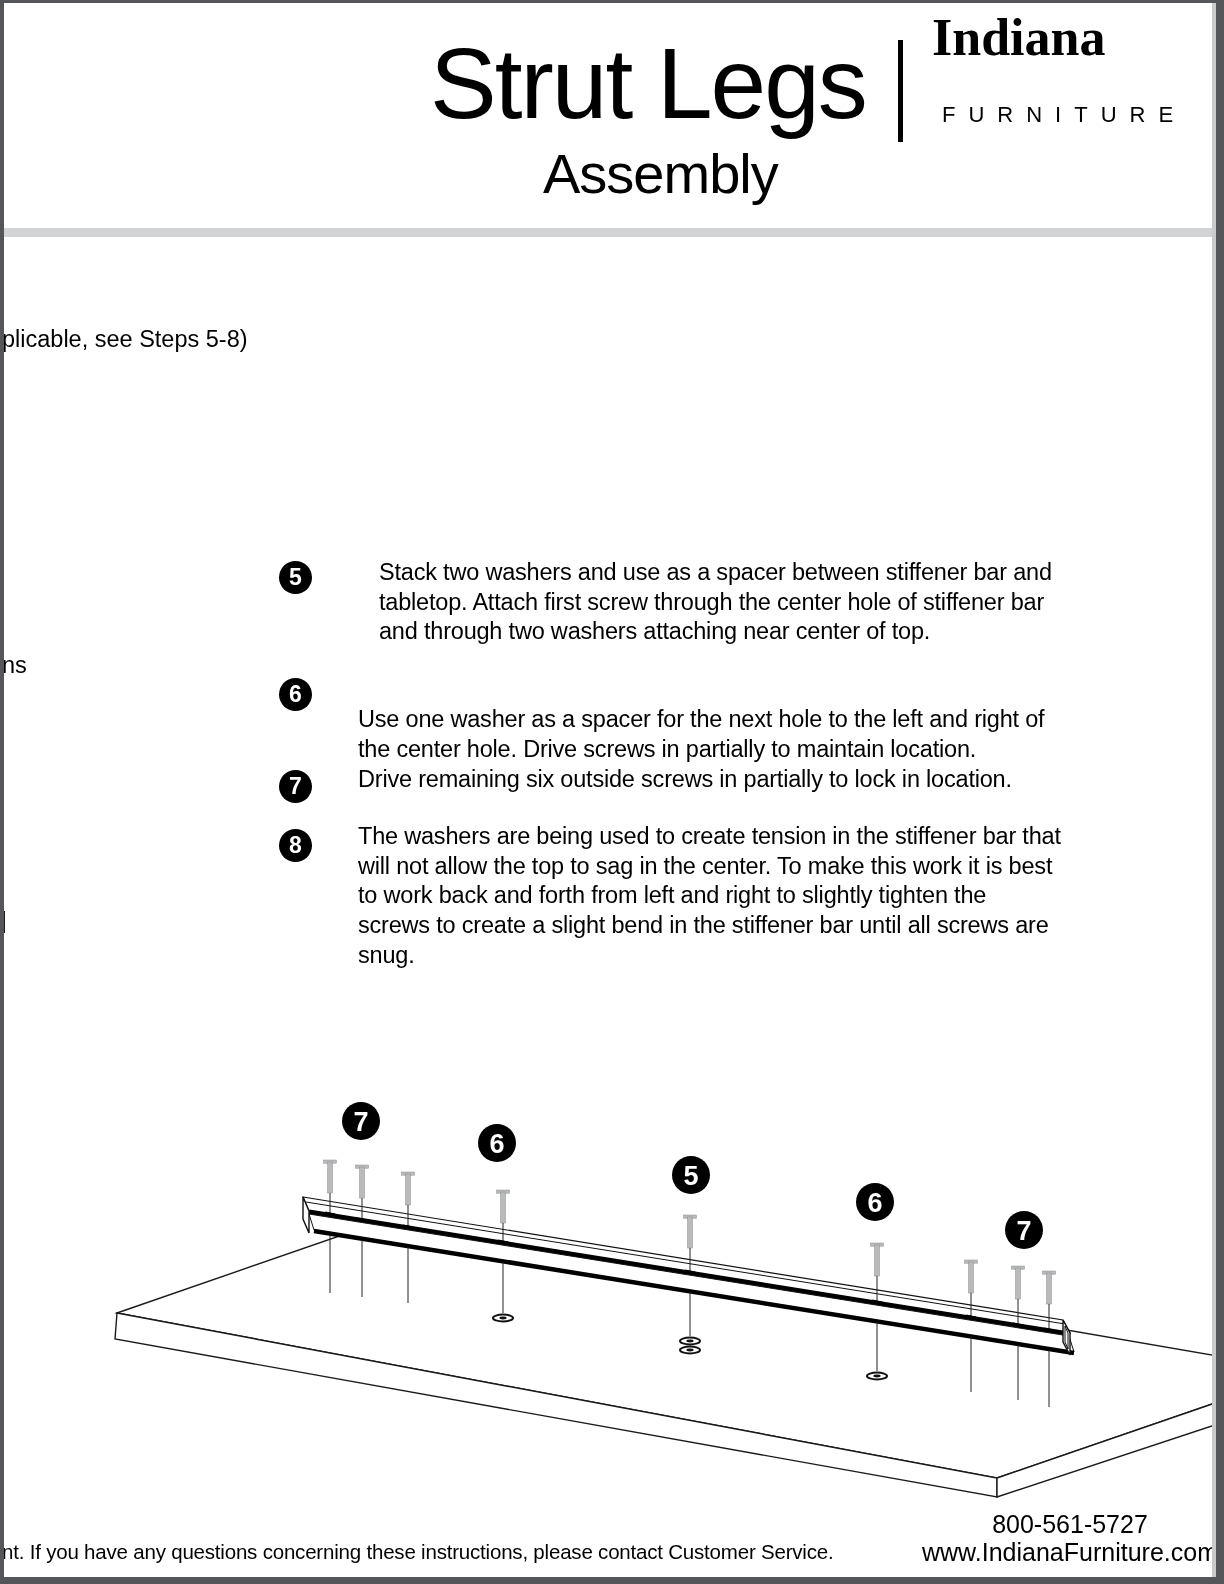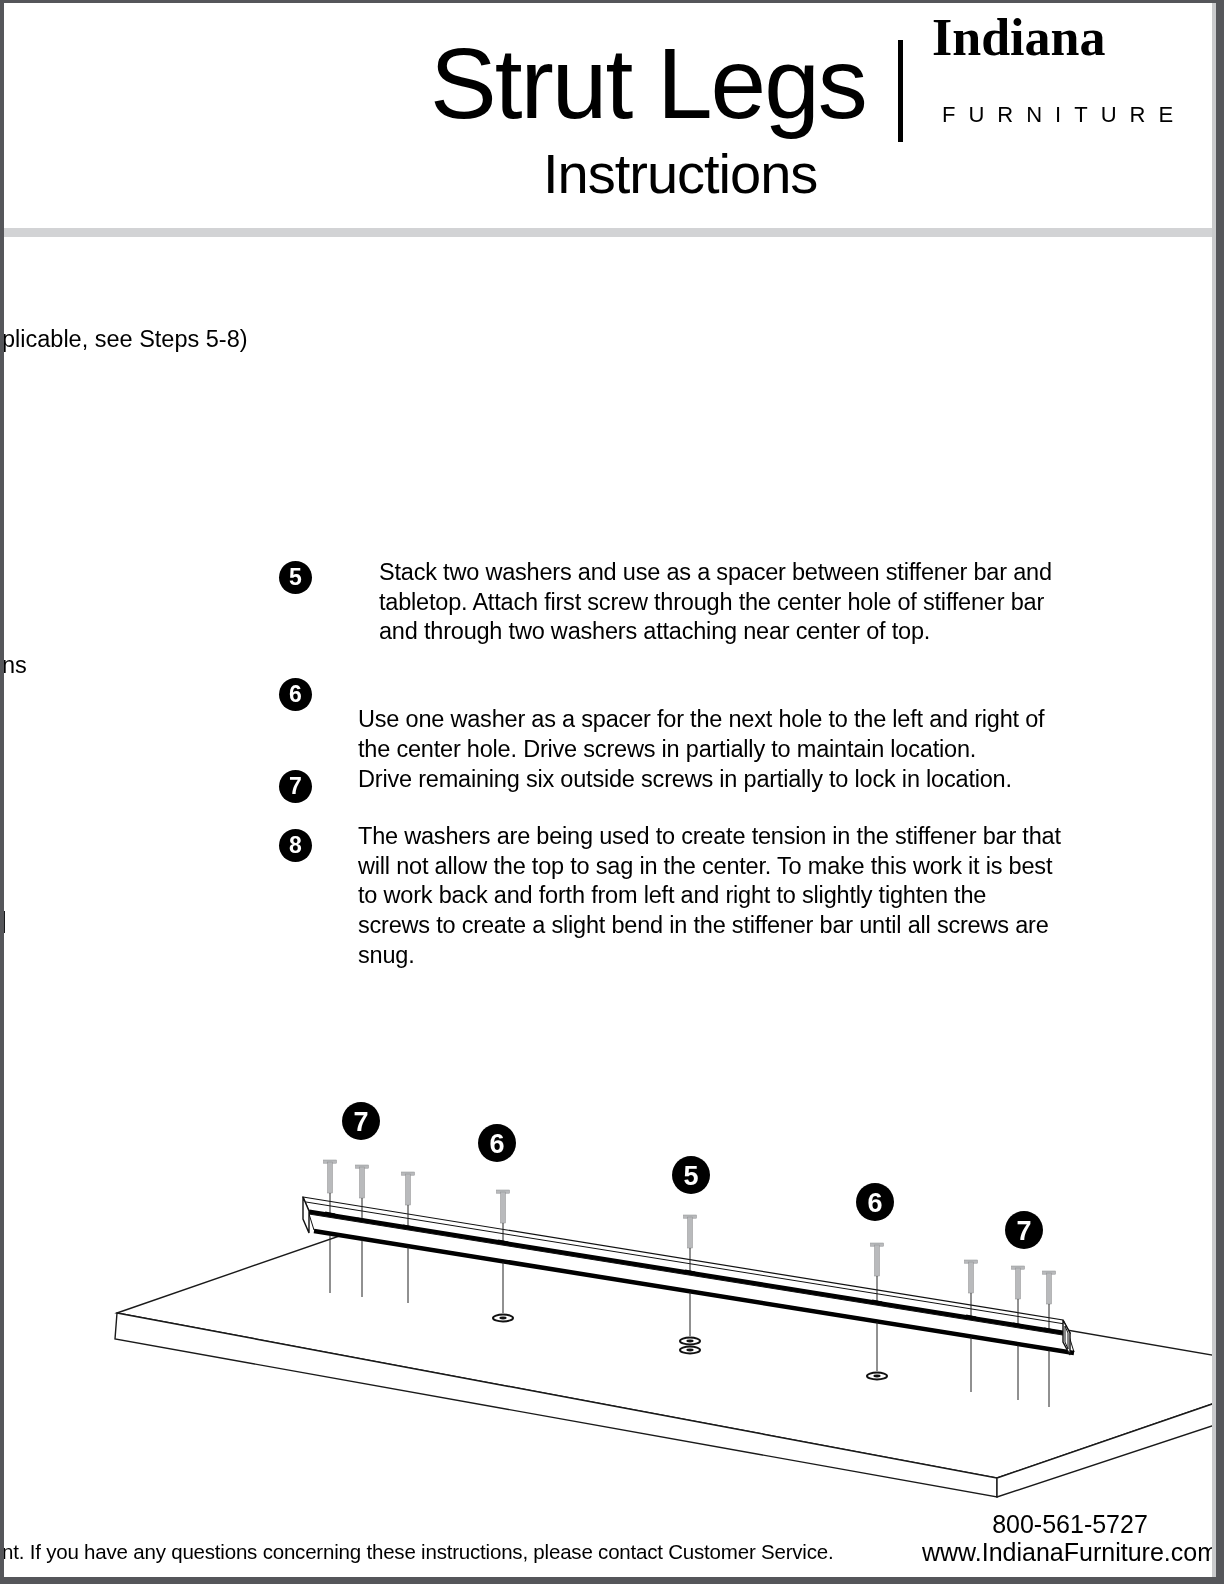--- a/index.html
+++ b/index.html
@@ -60,21 +60,21 @@
 </head>
 <body>
 
 <div class="abs product-title">Strut Legs</div>
 <div class="abs pipe"></div>
 <div>
   <div class="abs brand-name">Indiana</div>
   <div class="abs brand-subtitle">FURNITURE</div>
 </div>
 <div class="abs page-subtitle">
-  <span>Instructions</span>
+  <span>Assembly</span>
 </div>
 <div class="abs header-rule"></div>
 
 <div class="abs frag-top">plicable, see Steps 5-8)</div>
 <div class="abs frag-mid">ns</div>
 <div class="abs border-tick"></div>
 
 <div class="abs step-badge badge-5">
     <span>5</span>
   </div>

